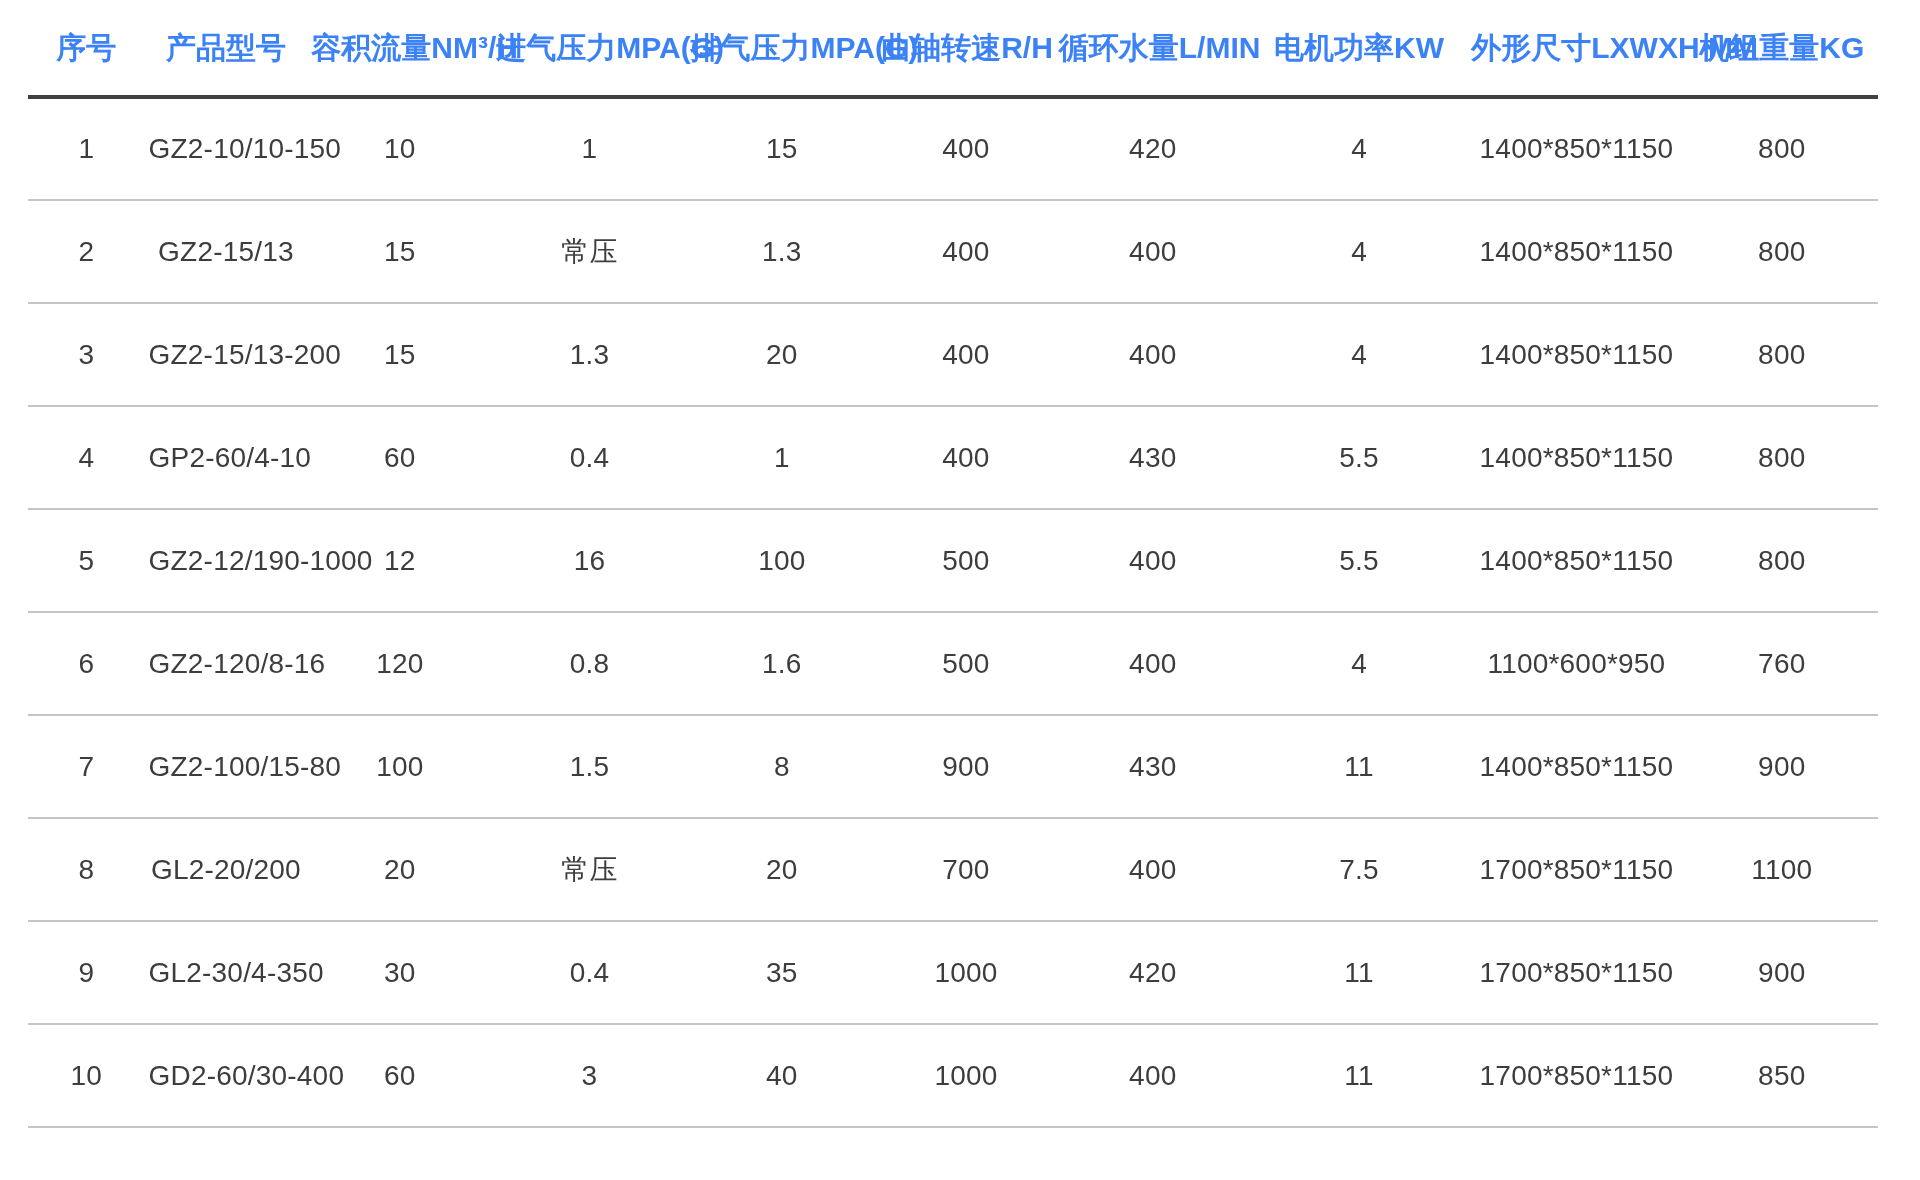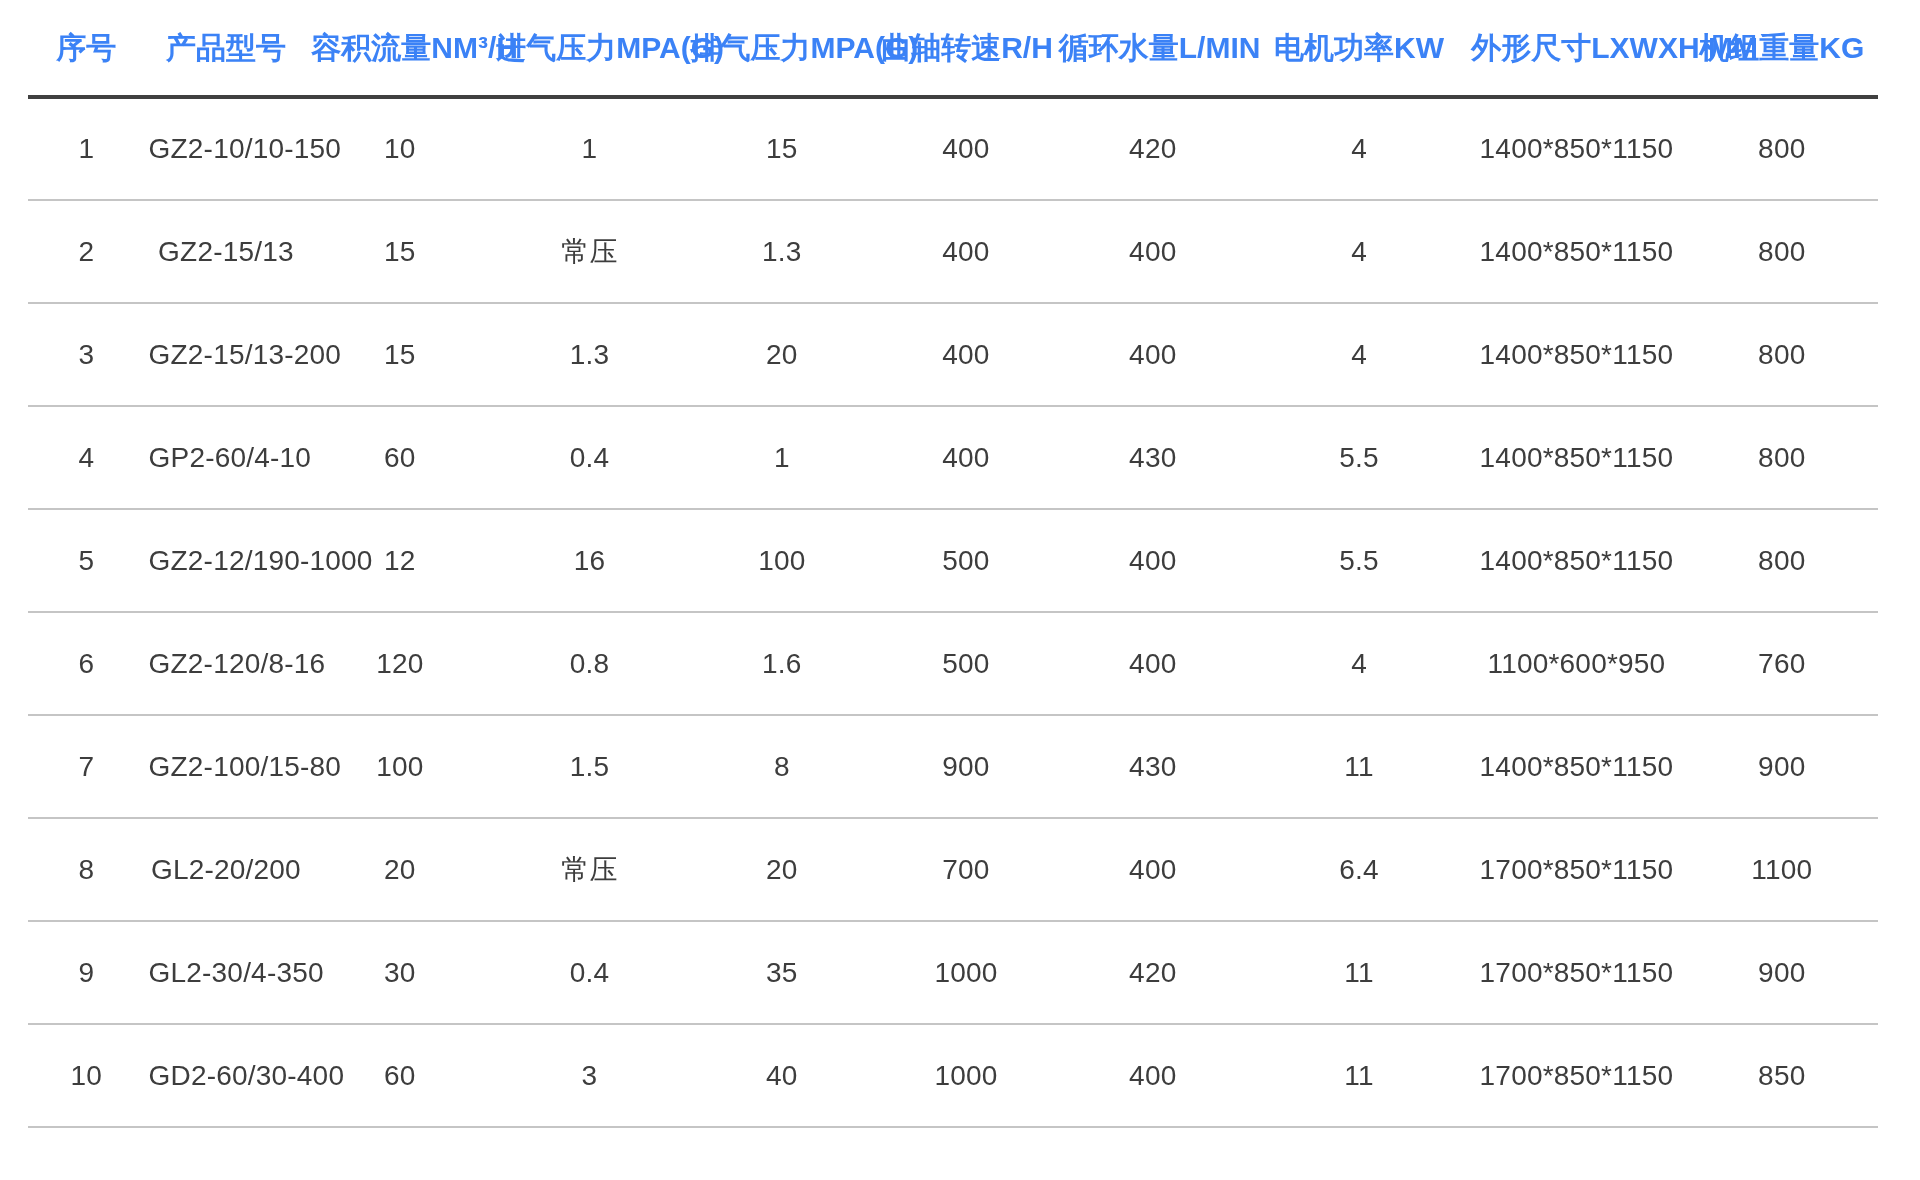--- a/index.html
+++ b/index.html
@@ -165,21 +165,21 @@
         <td>900</td>
       </tr>
       <tr>
         <td>8</td>
         <td>GL2-20/200</td>
         <td>20</td>
         <td>常压</td>
         <td>20</td>
         <td>700</td>
         <td>400</td>
-        <td>6.4</td>
+        <td>7.5</td>
         <td>1700*850*1150</td>
         <td>1100</td>
       </tr>
       <tr>
         <td>9</td>
         <td>GL2-30/4-350</td>
         <td>30</td>
         <td>0.4</td>
         <td>35</td>
         <td>1000</td>

